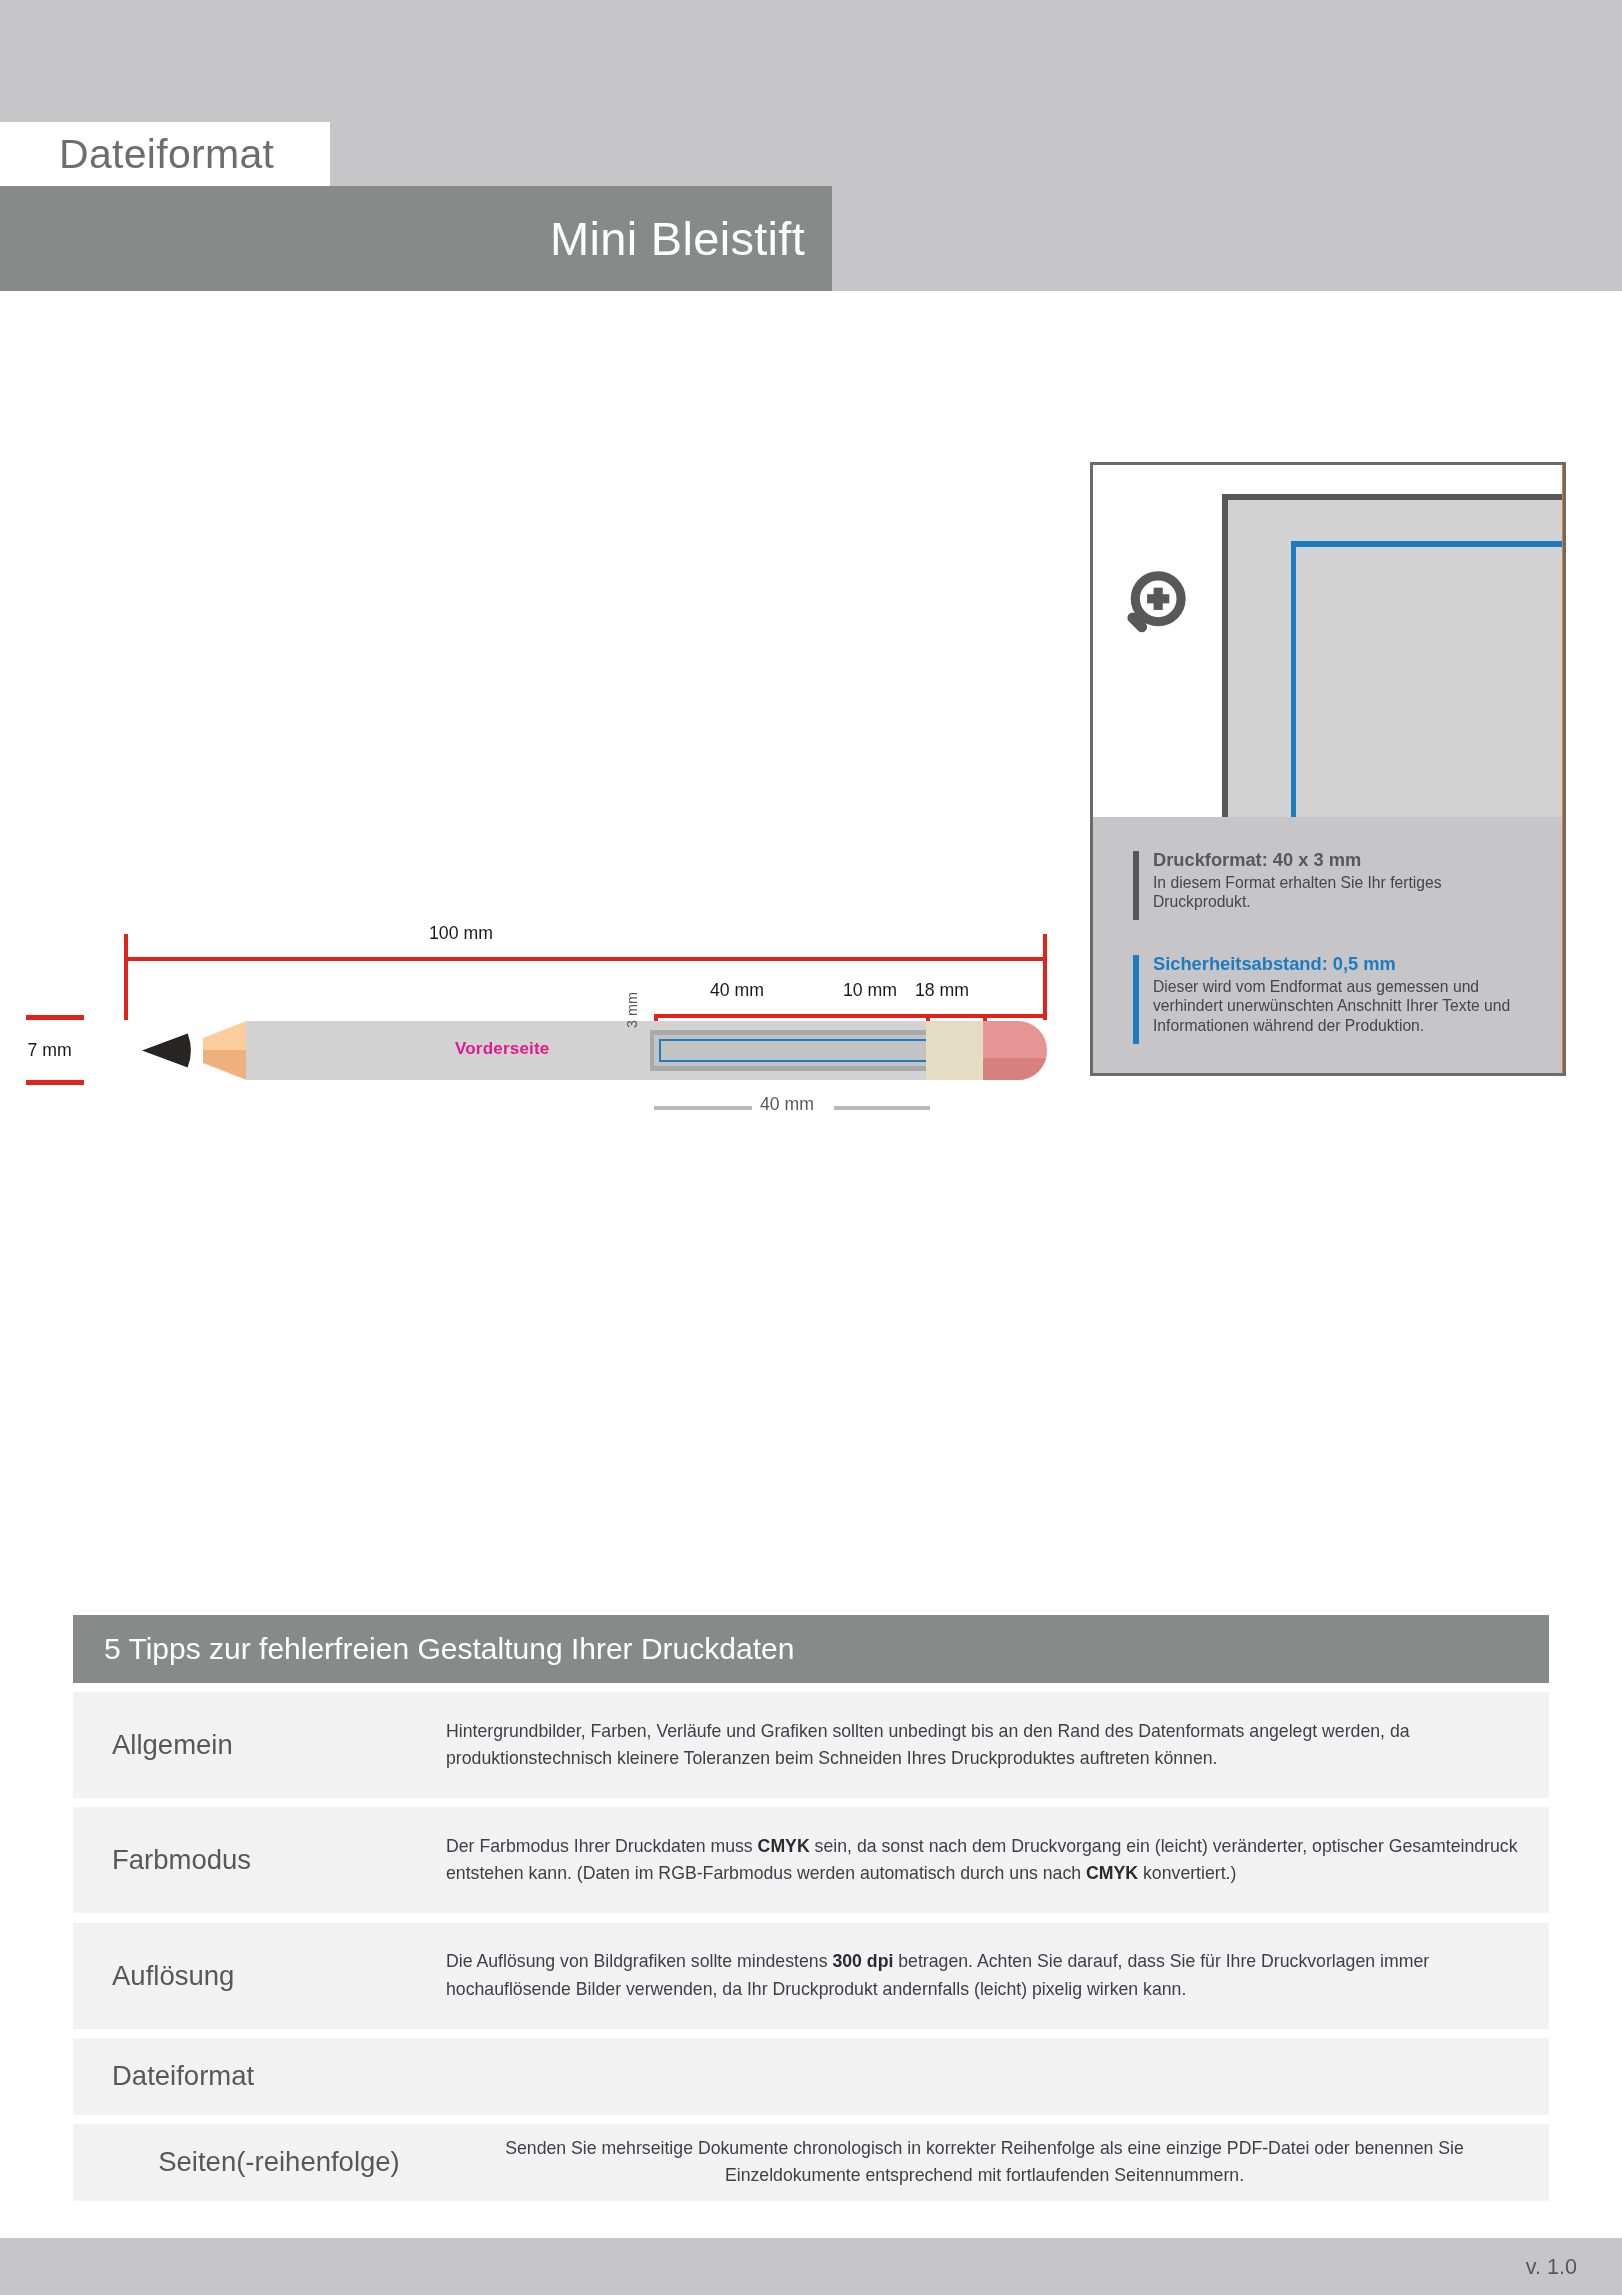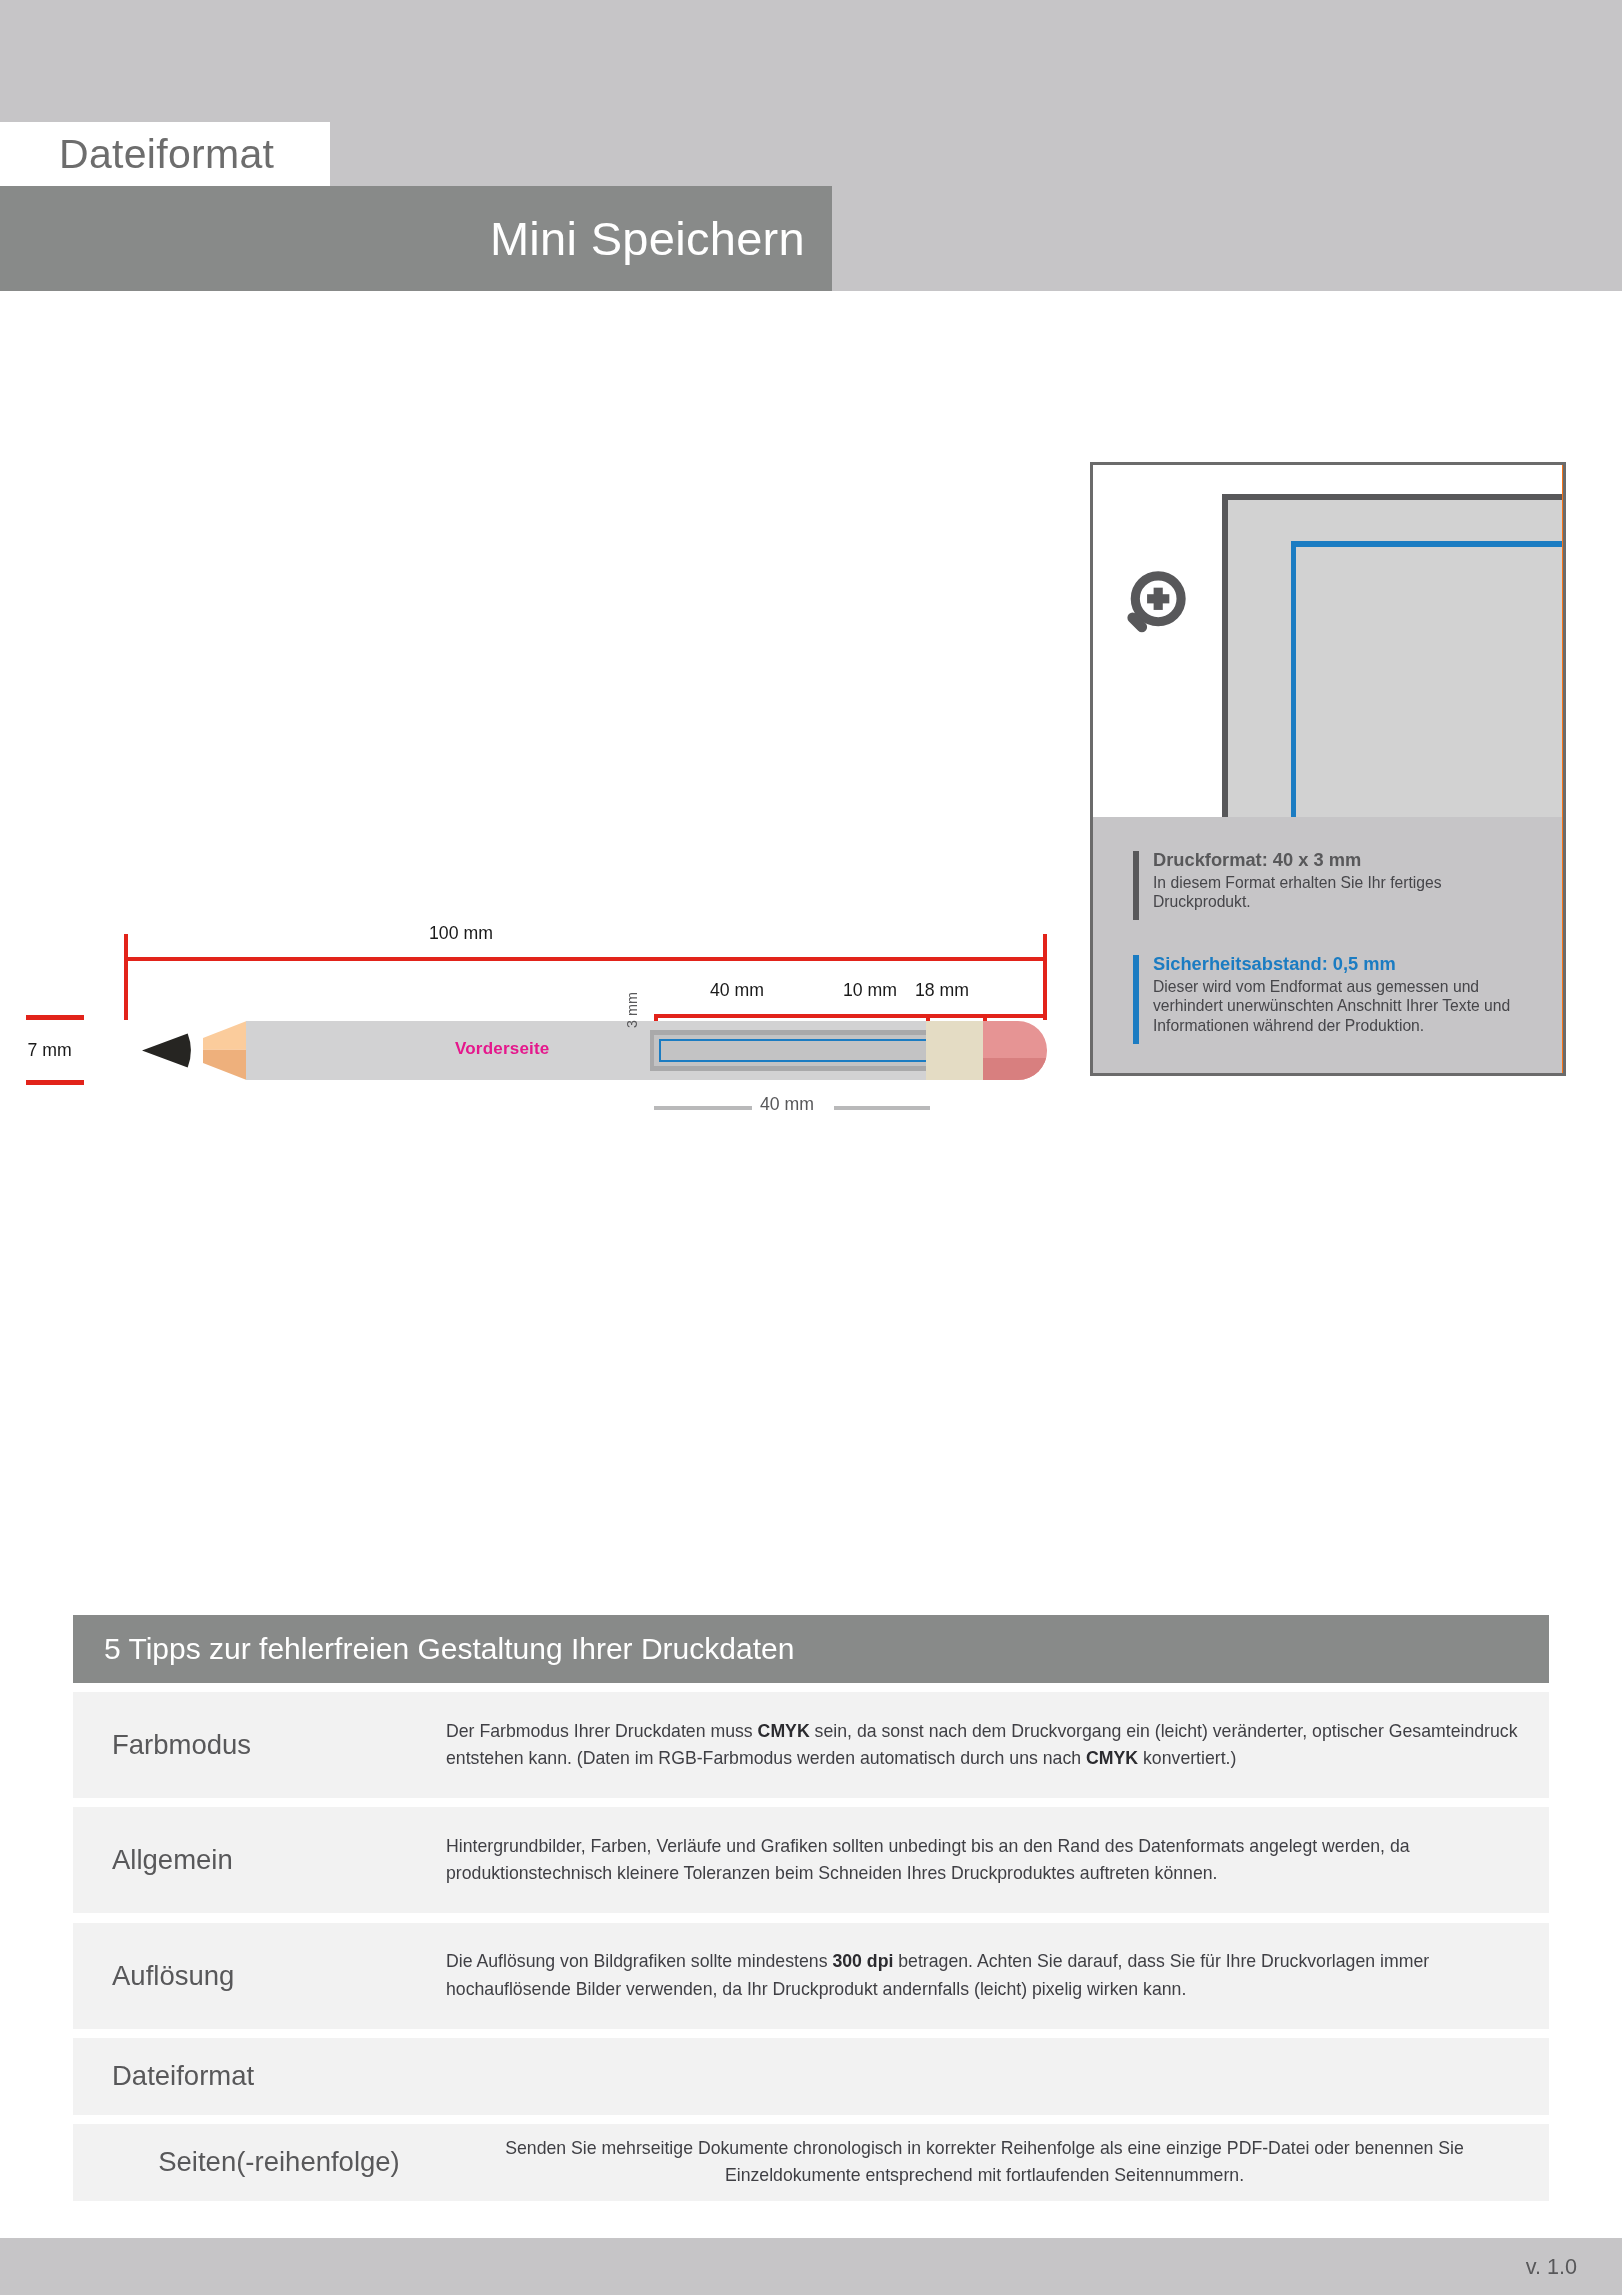--- a/index.html
+++ b/index.html
@@ -202,21 +202,21 @@
     font-size:21.6px;color:#58585a;
   }
 </style>
 </head>
 <body>
 
 <div id="header-band"></div>
 <div id="datenblatt-tab"></div>
 <div id="datenblatt-label">Dateiformat</div>
 <div id="title-bar"></div>
-<div id="product-title">Mini Speichern</div>
+<div id="product-title">Mini Bleistift</div>
 
 <div id="info-box">
 
   <div id="info-preview">
     <div id="magnifier-icon">
       <svg viewBox="0 0 110 110" width="72" height="72" aria-hidden="true">
         <circle cx="66" cy="44" r="35" fill="none" stroke="#58585a" stroke-width="14"></circle>
         <rect x="16" y="72" width="36" height="16" rx="8" fill="#58585a" transform="rotate(45 34 80)"></rect>
         <rect x="59" y="27" width="14" height="34" fill="#58585a"></rect>
         <rect x="49" y="37" width="34" height="14" fill="#58585a"></rect>
@@ -300,28 +300,28 @@
   <div class="dim-gray" style="left:654px;top:190px;width:98px;height:3.9px;"></div>
   <div class="dim-text-gray" style="left:760px;top:178px;">40 mm</div>
   <div class="dim-gray" style="left:834px;top:190px;width:96px;height:3.9px;"></div>
 </div>
 
 <div id="tips-section">
   <div id="tips-header">
     <div id="tips-header-title">5 Tipps zur fehlerfreien Gestaltung Ihrer Druckdaten</div>
   </div>
 
+  <div class="tip-row" id="row-0">
+    <div class="tip-term">Allgemein</div>
+    <div class="tip-desc">Hintergrundbilder, Farben, Verläufe und Grafiken sollten unbedingt bis an den Rand des Datenformats angelegt werden, da produktionstechnisch kleinere Toleranzen beim Schneiden Ihres Druckproduktes auftreten können.</div>
+  </div>
   <div class="tip-row" id="row-1">
     <div class="tip-term">Farbmodus</div>
     <div class="tip-desc">Der Farbmodus Ihrer Druckdaten muss <b>CMYK</b> sein, da sonst nach dem Druckvorgang ein (leicht) veränderter, optischer Gesamteindruck entstehen kann. (Daten im RGB-Farbmodus werden automatisch durch uns nach <b>CMYK</b> konvertiert.)</div>
   </div>
-  <div class="tip-row" id="row-0">
-    <div class="tip-term">Allgemein</div>
-    <div class="tip-desc">Hintergrundbilder, Farben, Verläufe und Grafiken sollten unbedingt bis an den Rand des Datenformats angelegt werden, da produktionstechnisch kleinere Toleranzen beim Schneiden Ihres Druckproduktes auftreten können.</div>
-  </div>
   <div class="tip-row" id="row-2">
     <div class="tip-term">Auflösung</div>
     <div class="tip-desc">Die Auflösung von Bildgrafiken sollte mindestens <b>300 dpi</b> betragen. Achten Sie darauf, dass Sie für Ihre Druckvorlagen immer hochauflösende Bilder verwenden, da Ihr Druckprodukt andernfalls (leicht) pixelig wirken kann.</div>
   </div>
   <div class="tip-row" id="row-3">
     <div class="tip-term">Dateiformat</div>
   </div>
   <div class="tip-row" id="row-4">
     <div class="tip-term">Seiten(-reihenfolge)</div>
     <div class="tip-desc">Senden Sie mehrseitige Dokumente chronologisch in korrekter Reihenfolge als eine einzige PDF-Datei oder benennen Sie Einzeldokumente entsprechend mit fortlaufenden Seitennummern.</div>

